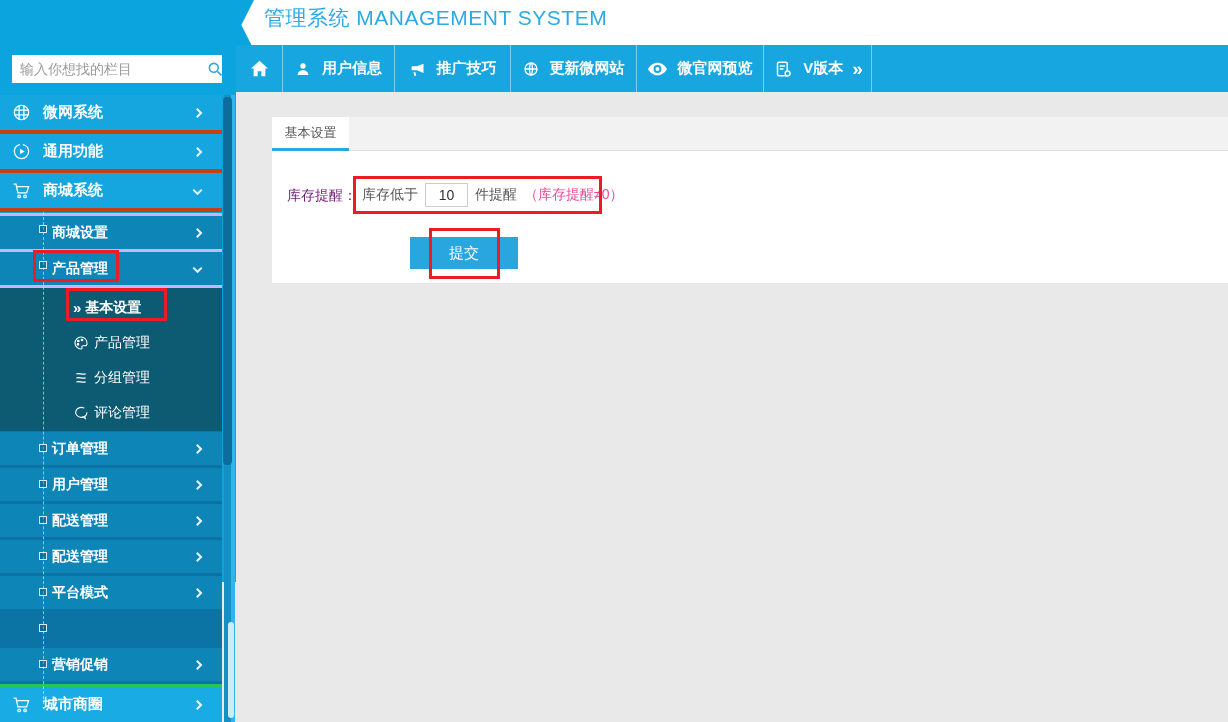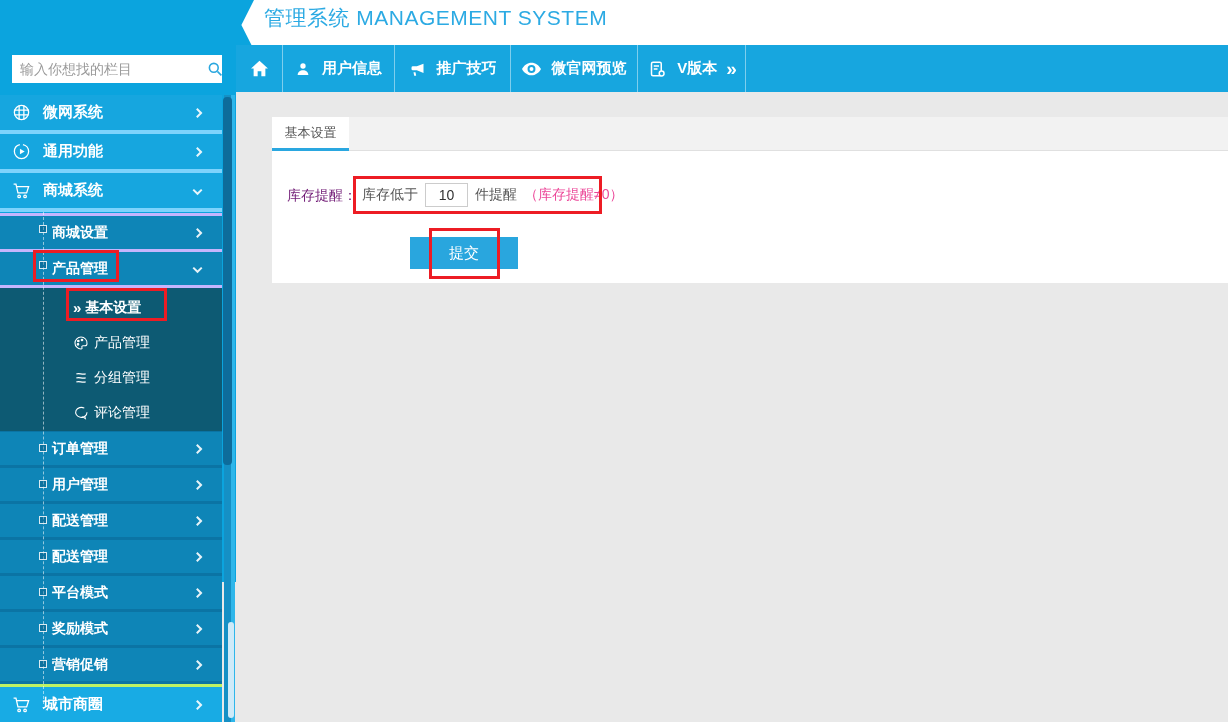--- a/index.html
+++ b/index.html
@@ -21,25 +21,25 @@
   .tn-suffix { font-size: 19px; font-weight: 700; letter-spacing: -3px; margin-left: -2px; }
 
   
   .sidebar { position: absolute; left: 0; top: 0; width: 236px; height: 582px; background: #0ba4de; }
   .search { position: absolute; left: 12px; top: 55px; width: 210px; height: 28px; background: #fff; display: flex; align-items: center; }
   .search input { flex: 1; border: 0; outline: none; padding: 0 6px 0 8px; font-size: 14px; color: #444; font-family: inherit; background: transparent; }
   .search input::placeholder { color: #9a9a9a; }
   .search .mag { width: 26px; display: flex; align-items: center; justify-content: center; cursor: pointer; }
 
   .grp { position: absolute; left: 0; width: 222px; }
-  .grp-top   { top: 95px;  height: 117px; background: #7dd3fc; }
+  .grp-top   { top: 95px;  height: 117px; background: #c2410c; }
   .grp-l1a   { top: 213px; height: 75px;  background: #c4b5fd; }
   .deepgrp   { top: 288px; height: 143px; background: #0d5a73; }
   .grp-l1b   { top: 431px; height: 253px; background: #0b74a4; }
-  .grp-bot   { top: 684px; height: 38px;  background: #bef264; }
+  .grp-bot   { top: 684px; height: 38px;  background: #22c55e; }
 
   .row { position: absolute; left: 0; width: 222px; display: flex; align-items: center; color: #fff; cursor: pointer; }
   .row-top { height: 35px; background: #16a6df; padding-left: 12px; font-size: 15px; font-weight: 700; }
   .row-top .ic { width: 19px; margin-right: 12px; display: flex; }
   .row-l1 { height: 33px; background: #0e85b7; padding-left: 52px; font-size: 14px; font-weight: 700; }
   .row-deep { height: 35px; background: transparent; padding-left: 73px; font-size: 14px; }
   .row-deep .ic { width: 17px; margin-right: 4px; display: flex; }
   .row-bot { height: 35px; background: #18abe4; padding-left: 12px; font-size: 15px; font-weight: 700; }
   .row-bot .ic { width: 19px; margin-right: 12px; display: flex; }
   .dppfx { font-size: 15px; font-weight: 700; margin-right: 6px; letter-spacing: -2px; }
@@ -106,20 +106,29 @@
       <span>用户信息</span>
     </div>
     <div class="topnav-item" style="width:116px">
       <span>
         <svg width="17" height="16" viewBox="0 0 24 24">
             <path fill="#fff" d="M21 4v14l-10-4H5a2 2 0 0 1-2-2V10a2 2 0 0 1 2-2h6zM6 17h3l1 5H7z"></path>
           </svg>
       </span>
       <span>推广技巧</span>
     </div>
+    <div class="topnav-item" style="width:126px">
+      <span>
+        <svg width="16" height="16" viewBox="0 0 24 24" fill="none" stroke="#fff" stroke-width="2">
+            <circle cx="12" cy="12" r="9"></circle>
+            <path d="M3 12h18M12 3c3 2.5 3 15.5 0 18M12 3c-3 2.5-3 15.5 0 18"></path>
+          </svg>
+      </span>
+      <span>更新微网站</span>
+    </div>
     <div class="topnav-item" style="width:127px">
       <span>
         <svg width="19" height="14" viewBox="0 0 24 16">
             <path fill="#fff" d="M12 0C7 0 2.7 3.1 0 8c2.7 4.9 7 8 12 8s9.3-3.1 12-8c-2.7-4.9-7-8-12-8zm0 13a5 5 0 1 1 0-10 5 5 0 0 1 0 10zm0-2.5A2.5 2.5 0 1 0 12 5.5a2.5 2.5 0 0 0 0 5z" fill-rule="evenodd"></path>
           </svg>
       </span>
       <span>微官网预览</span>
     </div>
     <div class="topnav-item" style="width:108px">
       <span>
@@ -237,24 +246,20 @@
       <div class="row row-l1" style="top:73px">
         <span>配送管理</span>
         <span class="chev chev-r"></span>
       </div>
       <div class="row row-l1" style="top:109px">
         <span>配送管理</span>
         <span class="chev chev-r"></span>
       </div>
       <div class="row row-l1" style="top:145px">
         <span>平台模式</span>
-        <span class="chev chev-r"></span>
-      </div>
-      <div class="row row-l1" style="top:181px">
-        <span>奖励模式</span>
         <span class="chev chev-r"></span>
       </div>
       <div class="row row-l1" style="top:217px">
         <span>营销促销</span>
         <span class="chev chev-r"></span>
       </div>
     </div>
 
     <div class="grp grp-bot">
       <div class="row row-bot" style="top:3px">

